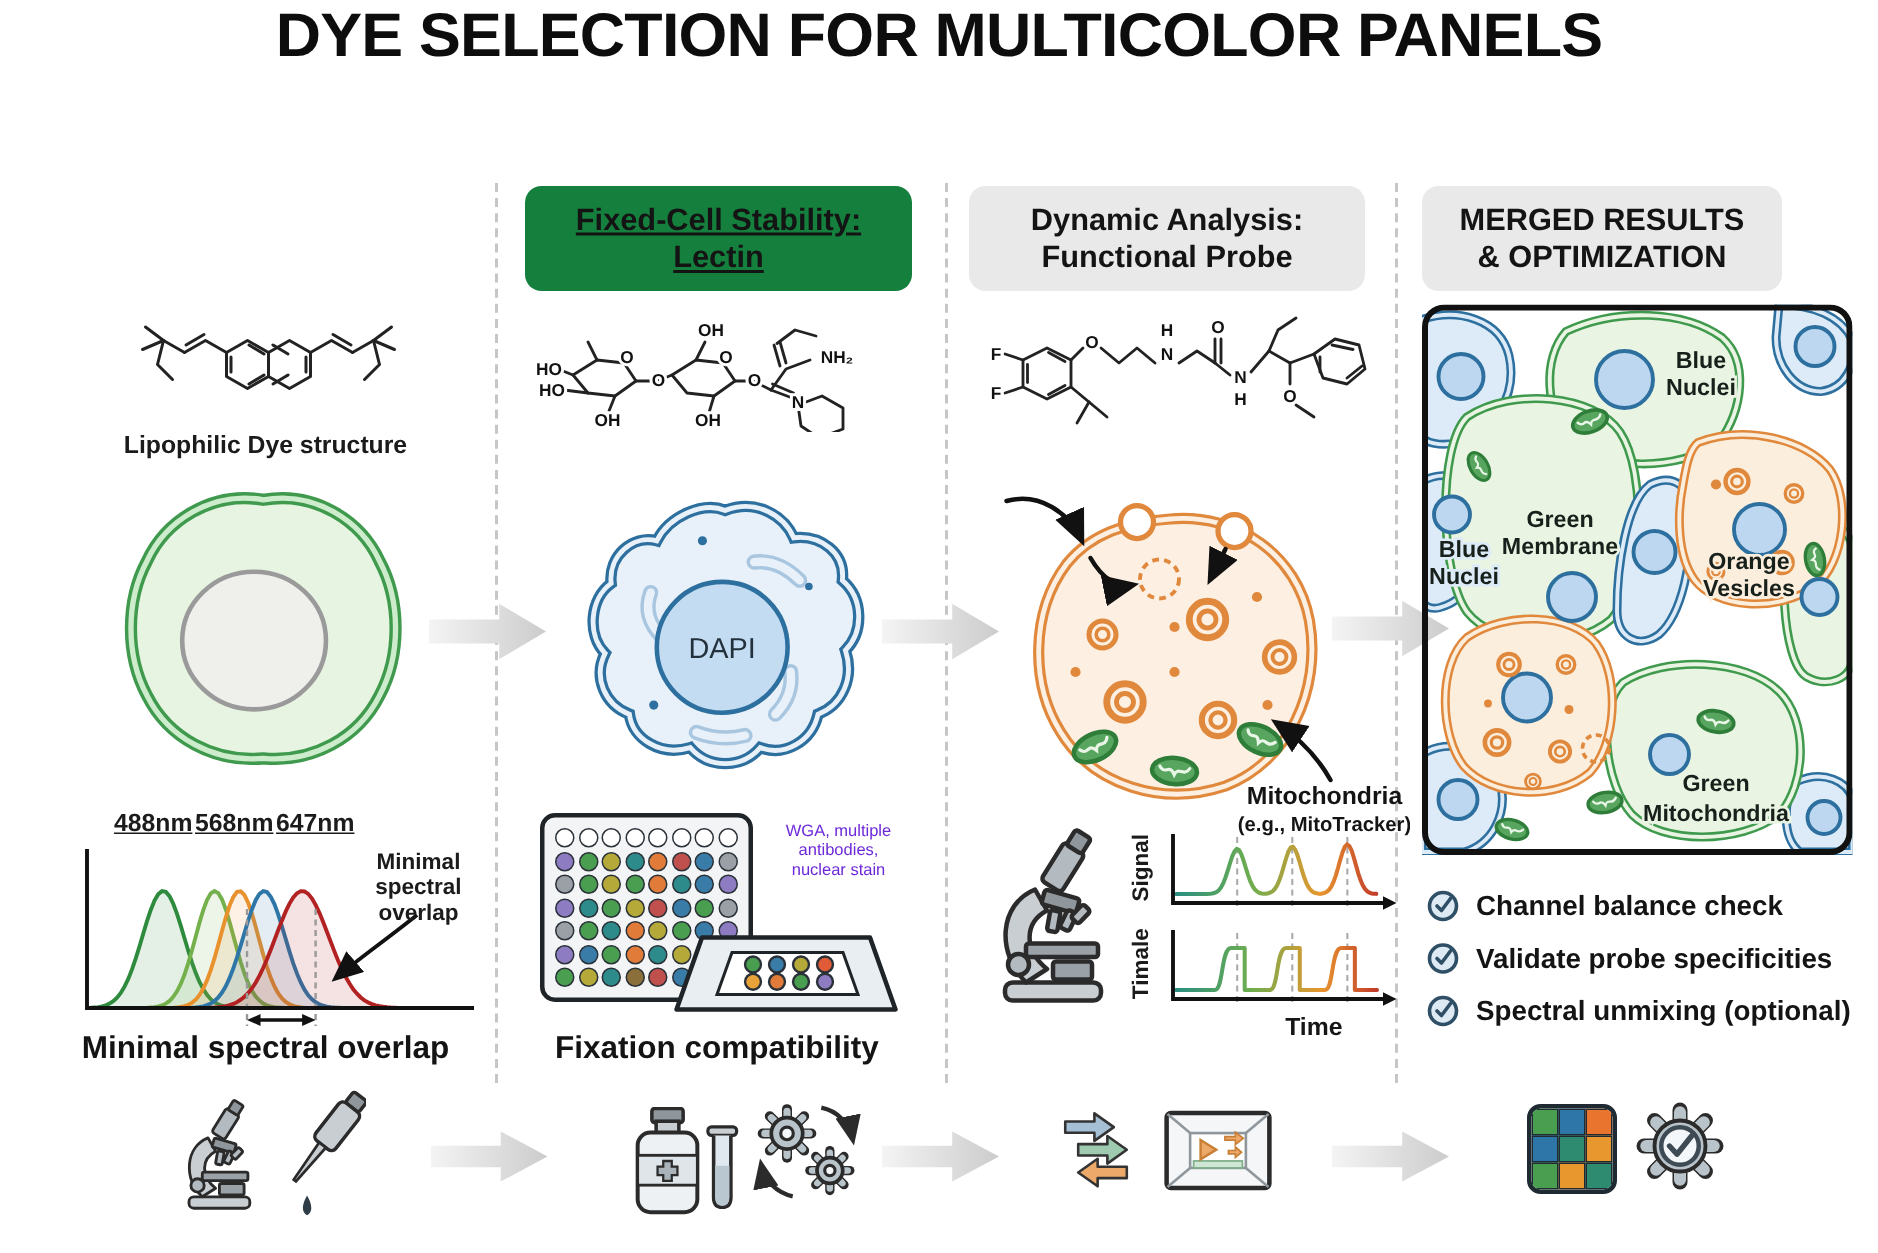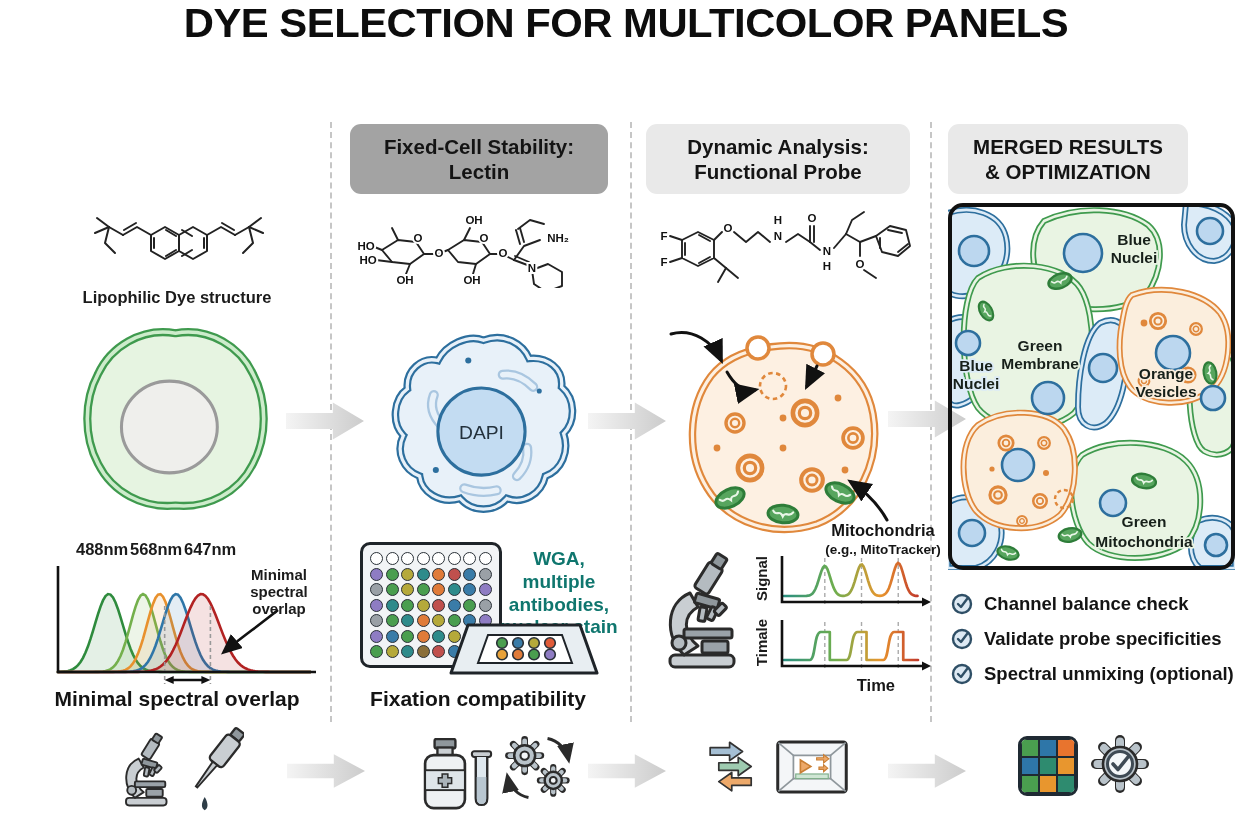--- a/index.html
+++ b/index.html
@@ -5,26 +5,26 @@
   html,body{margin:0;padding:0;background:#fff;}
   #canvas{position:relative;width:1252px;height:835px;background:#fff;overflow:hidden;
     font-family:"Liberation Sans",sans-serif;color:#161616;}
   .abs{position:absolute;}
   #title{left:0;top:44;width:1252px;text-align:center;font-size:41px;font-weight:800;
     letter-spacing:-0.5px;color:#0d0d0d;transform:scaleX(1.02);}
   .divider{width:0;border-left:2px dashed #c6c6c6;top:122px;height:600px;}
   .hdr{border-radius:11px;display:flex;flex-direction:column;align-items:center;justify-content:center;
     font-size:20.5px;font-weight:700;line-height:1.22;text-align:center;color:#141414;}
   .hdr.gray{background:#e9e9e9;}
-  .hdr.blue{background:#a3a3a3;}
+  .hdr.blue{background:#15803d;text-decoration:underline;}
   .struct-label{font-size:16.5px;font-weight:700;text-align:center;color:#1b1b1b;}
   .caption{font-size:21px;font-weight:700;text-align:center;color:#141414;}
-  .peak-label{font-size:16.5px;font-weight:700;color:#1b1b1b;}
+  .peak-label{font-size:16.5px;font-weight:700;color:#1b1b1b;text-decoration:underline;}
   .annot{font-size:15px;font-weight:700;line-height:1.14;text-align:center;color:#1b1b1b;}
-  .side-note{font-size:19px;font-weight:700;line-height:1.2;text-align:center;color:#0f766e;}
+  .side-note{font-size:11px;font-weight:400;line-height:1.2;text-align:center;color:#6d28d9;}
   .check-row{display:flex;align-items:center;gap:10px;}
   .check-text{font-size:18.5px;font-weight:700;color:#141414;white-space:nowrap;}
   .gray-arrow{background:linear-gradient(90deg,#f4f4f4,#cccccc);
     clip-path:polygon(0% 31%,60% 31%,60% 6%,100% 50%,60% 94%,60% 69%,0% 69%);}
   .rot{transform:rotate(-90deg);transform-origin:center;font-size:15px;font-weight:700;color:#1b1b1b;}
   .atom{font-weight:700;font-size:11.5px;fill:#111;paint-order:stroke;stroke:#ffffff;stroke-width:4px;}
   .mlabel{font-weight:700;font-size:15.5px;fill:#17201a;paint-order:stroke;stroke-width:3.5px;}
   text{font-family:"Liberation Sans",sans-serif;}
   #plate{background:#f2f4f6;border:3px solid #1f2429;border-radius:10px;
     display:grid;grid-template-columns:repeat(8,13px);grid-auto-rows:13px;gap:2.5px;padding:7px;}

